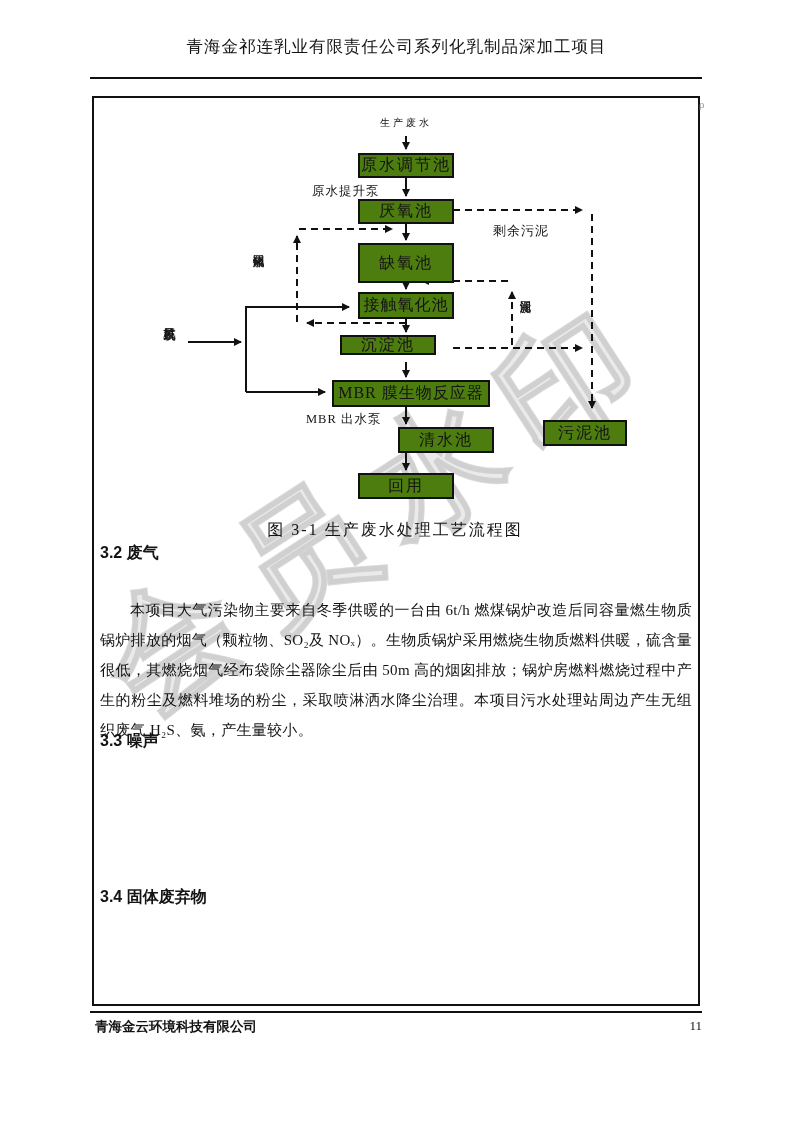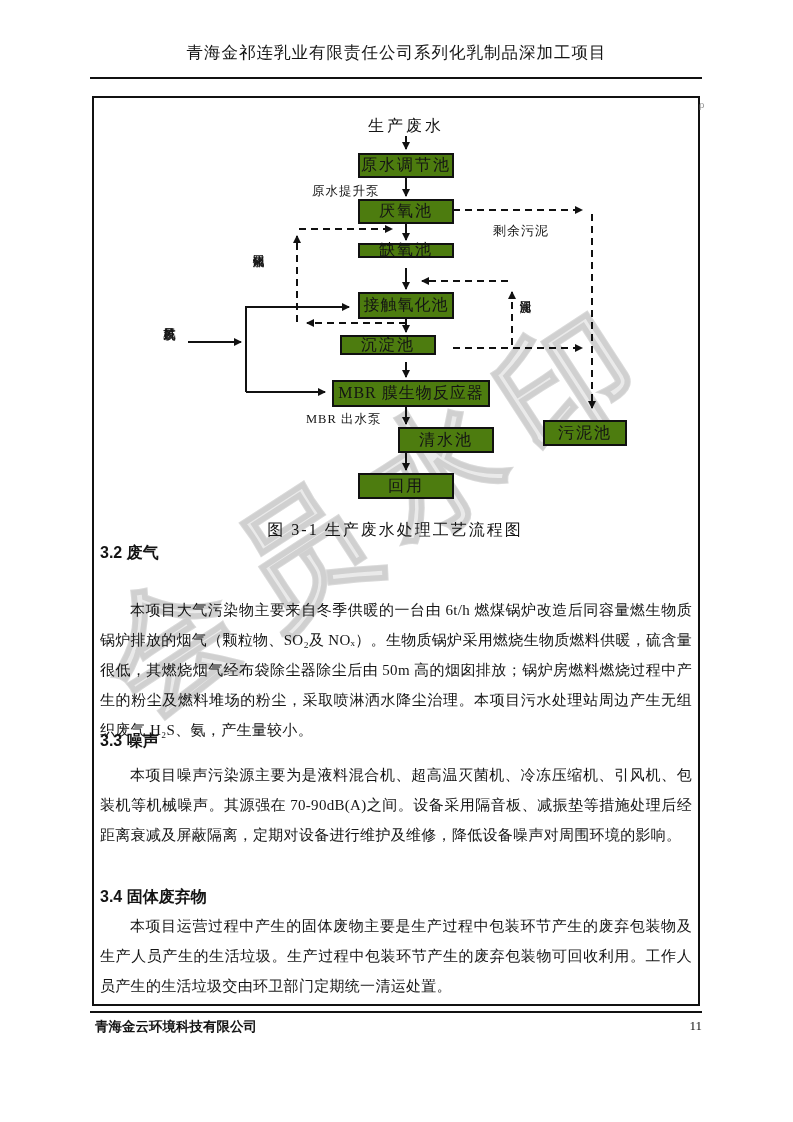--- a/index.html
+++ b/index.html
@@ -2,21 +2,21 @@
 <html><head>
 <meta charset="utf-8">
 <style>
   html,body{margin:0;padding:0;background:#e9e9e9;}
   .page{
     position:relative;width:793px;height:1122px;margin:0 auto;
     background:#ffffff;overflow:hidden;
     font-family:"Liberation Serif","DejaVu Serif",serif;color:#141414;
   }
   
-  .doc-header{position:absolute;left:0;top:42px;width:100%;text-align:center;
+  .doc-header{position:absolute;left:0;top:36px;width:100%;text-align:center;
     font-size:16.5px;letter-spacing:1px;font-family:"Liberation Sans","DejaVu Sans",sans-serif;}
   .rule{position:absolute;background:#111;height:2px;}
   .rule.header-rule{left:90px;top:77px;width:612px;}
   .rule.footer-rule{left:90px;top:1011px;width:612px;}
   .footer-company{position:absolute;left:95px;top:1018px;font-size:13.5px;font-weight:bold;
     font-family:"Liberation Sans","DejaVu Sans",sans-serif;}
   .footer-contact{position:absolute;left:95px;top:1037px;font-size:13px;}
   .footer-page{position:absolute;left:676px;top:1018px;width:26px;text-align:right;font-size:13px;}
   
   .frame{position:absolute;left:92px;top:96px;width:604px;height:906px;border:2px solid #111;}
@@ -30,21 +30,21 @@
     transform:rotate(-33deg);transform-origin:0 50%;pointer-events:none;
   }
   
   .flow-svg{position:absolute;left:0;top:0;width:793px;height:1122px;z-index:2;}
   .flow-node{
     position:absolute;z-index:3;background:#4d7c0f;border:2px solid #111;
     display:flex;align-items:center;justify-content:center;
     font-size:16px;letter-spacing:2px;box-sizing:border-box;
   }
   .flow-start{
-    position:absolute;z-index:3;text-align:center;font-size:16px;letter-spacing:3px;
+    position:absolute;z-index:3;text-align:center;font-size:10px;letter-spacing:3px;
   }
   .flow-label{position:absolute;z-index:3;font-size:12.5px;letter-spacing:1px;}
   .flow-label.vertical{writing-mode:vertical-rl;text-orientation:upright;font-size:11.5px;letter-spacing:0;line-height:1;}
   .fig-caption{position:absolute;left:92px;top:520px;width:606px;text-align:center;
     font-size:16px;letter-spacing:2px;z-index:3;}
   
   .sec-heading{position:absolute;left:100px;width:594px;z-index:3;
     font-family:"Liberation Sans","DejaVu Sans",sans-serif;font-weight:bold;font-size:16px;}
   .sec-para{position:absolute;left:100px;width:592px;z-index:3;
     font-size:15px;line-height:30px;text-align:justify;text-indent:2em;letter-spacing:0.3px;}
@@ -99,43 +99,41 @@
 
       <path d="M453 210 L582 210" marker-end="url(#ah)"></path>
       <path d="M592 214 L592 408" marker-end="url(#ah)"></path>
     </g>
   </svg>
 
   <div class="flow-start" style="left:358px;top:116px;width:96px;">生产废水</div>
 
   <div class="flow-node" style="left:358px;top:153px;width:96px;height:25px;">原水调节池</div>
   <div class="flow-node" style="left:358px;top:199px;width:96px;height:25px;">厌氧池</div>
-  <div class="flow-node" style="left:358px;top:243px;width:96px;height:15px;">缺氧池</div>
+  <div class="flow-node" style="left:358px;top:243px;width:96px;height:40px;">缺氧池</div>
   <div class="flow-node" style="left:358px;top:292px;width:96px;height:27px;letter-spacing:1px;">接触氧化池</div>
   <div class="flow-node" style="left:340px;top:335px;width:96px;height:20px;">沉淀池</div>
   <div class="flow-node" style="left:332px;top:380px;width:158px;height:27px;letter-spacing:1px;">MBR 膜生物反应器</div>
   <div class="flow-node" style="left:358px;top:427px;width:96px;height:26px;margin-left:40px;">清水池</div>
   <div class="flow-node" style="left:358px;top:473px;width:96px;height:26px;">回用</div>
   <div class="flow-node" style="left:543px;top:420px;width:84px;height:26px;">污泥池</div>
 
   <div class="flow-label" style="left:312px;top:183px;">原水提升泵</div>
   <div class="flow-label" style="left:306px;top:411px;">MBR 出水泵</div>
   <div class="flow-label" style="left:493px;top:222px;font-size:13px;">剩余污泥</div>
   <div class="flow-label vertical" style="left:252px;top:246px;">硝化回流液</div>
   <div class="flow-label vertical" style="left:519px;top:292px;">污泥回旋</div>
   <div class="flow-label vertical" style="left:163px;top:318px;font-size:12.5px;">罗茨鼓风机</div>
 
   <div class="fig-caption">图 3-1  生产废水处理工艺流程图</div>
 
   <div class="sec-heading" id="h32">3.2 废气</div>
   <div class="sec-para" id="p32">本项目大气污染物主要来自冬季供暖的一台由 6t/h 燃煤锅炉改造后同容量燃生物质锅炉排放的烟气（颗粒物、SO₂及 NOₓ）。生物质锅炉采用燃烧生物质燃料供暖，硫含量很低，其燃烧烟气经布袋除尘器除尘后由 50m 高的烟囱排放；锅炉房燃料燃烧过程中产生的粉尘及燃料堆场的粉尘，采取喷淋洒水降尘治理。本项目污水处理站周边产生无组织废气 H₂S、氨，产生量较小。</div>
 
   <div class="sec-heading" id="h33">3.3 噪声</div>
-  <div class="sec-para" id="p33">本项目噪声污染源主要为是液料混合机、超高温灭菌机、冷冻压缩机、引风机、包装机等机械噪声。其源强在 70-90dB(A)之间。设备采用隔音板、减振垫等措施处理后经距离衰减及屏蔽隔离，定期对设备进行维护及维修，降低设备噪声对周围环境的影响。</div>
 
   <div class="sec-heading" id="h34">3.4 固体废弃物</div>
-  <div class="sec-para" id="p34">本项目运营过程中产生的固体废物主要是生产过程中包装环节产生的废弃包装物及生产人员产生的生活垃圾。生产过程中包装环节产生的废弃包装物可回收利用。工作人员产生的生活垃圾交由环卫部门定期统一清运处置。</div>
 
   <div class="rule footer-rule"></div>
   <div class="footer-company">青海金云环境科技有限公司</div>
   <div class="footer-page">11</div>
 
 </div>
 
 </body></html>

